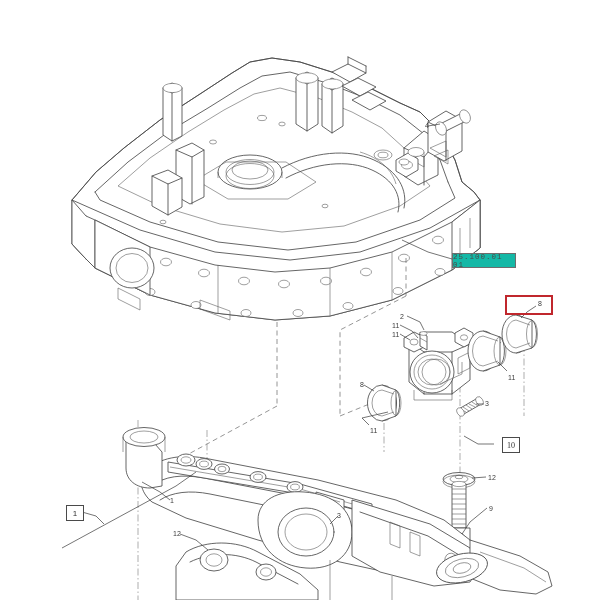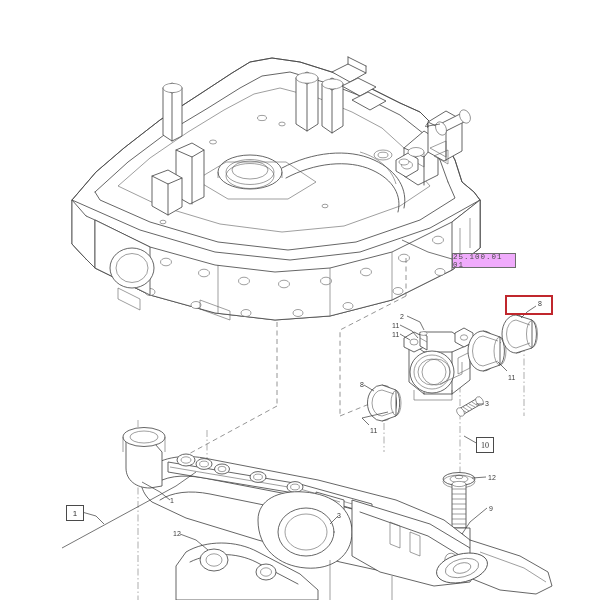--- a/index.html
+++ b/index.html
@@ -6,21 +6,21 @@
   html,body{margin:0;padding:0;background:#ffffff;}
   body{width:600px;height:600px;overflow:hidden;
        font-family:"Liberation Sans", sans-serif;}
   #sheet{position:relative;width:600px;height:600px;background:#ffffff;}
   #sheet svg{position:absolute;top:0;left:0;width:600px;height:600px;}
   .cap{position:absolute;font-size:7px;color:#3a3a3a;line-height:1;
        letter-spacing:.2px;white-space:nowrap;}
   .boxnum{position:absolute;border:1px solid #4a4a4a;background:#fff;
           font-size:8px;color:#2e2e2e;display:flex;align-items:center;
           justify-content:center;}
-  .refbox{position:absolute;border:1px solid #6d6d6d;background:#f0abfc;
+  .refbox{position:absolute;border:1px solid #6d6d6d;background:#14b8a6;
           font-size:7.5px;color:#4a4a4a;display:flex;align-items:center;
           justify-content:flex-start;letter-spacing:1px;
           font-family:"Liberation Mono", monospace;}
   .hl{position:absolute;border:2.5px solid #c0272d;background:transparent;
       box-sizing:border-box;}
 </style>
 </head>
 <body>
 
 <div id="sheet">
@@ -389,21 +389,21 @@
 
   <div class="refbox" style="left:452px;top:253px;width:62px;height:13px;">
     <span>25.100.01 01</span>
   </div>
 
   <div class="hl" style="left:505px;top:295px;width:48px;height:20px;"></div>
 
   <div class="boxnum" style="left:66px;top:505px;width:16px;height:14px;">
     <span>1</span>
   </div>
-  <div class="boxnum" style="left:476px;top:437px;width:16px;height:14px;font-family:Liberation Serif, serif;">
+  <div class="boxnum" style="left:502px;top:437px;width:16px;height:14px;font-family:Liberation Serif, serif;">
     <span>10</span>
   </div>
 
   <div class="cap" style="left:538px;top:300px;">8</div>
   <div class="cap" style="left:508px;top:374px;">11</div>
   <div class="cap" style="left:400px;top:313px;">2</div>
   <div class="cap" style="left:392px;top:322px;">11</div>
   <div class="cap" style="left:392px;top:331px;">11</div>
   <div class="cap" style="left:360px;top:381px;">8</div>
   <div class="cap" style="left:370px;top:427px;">11</div>

